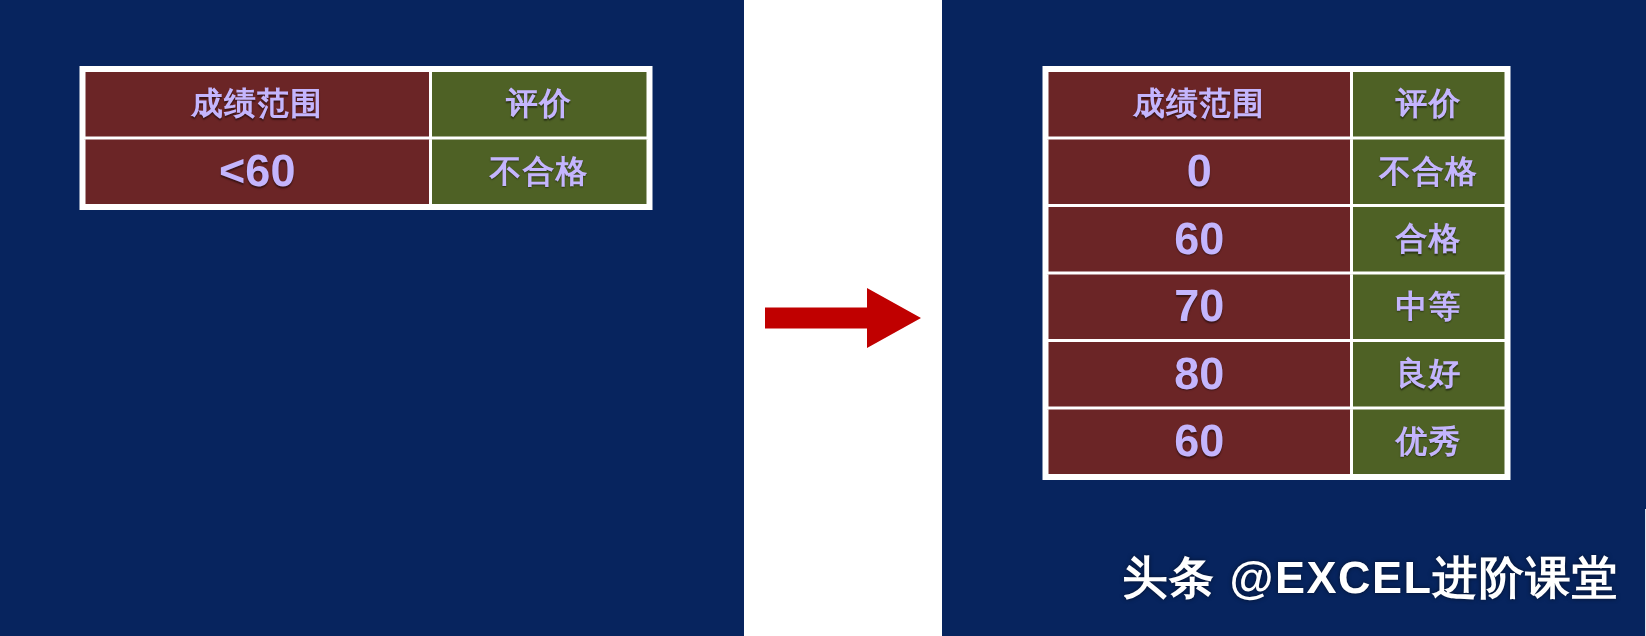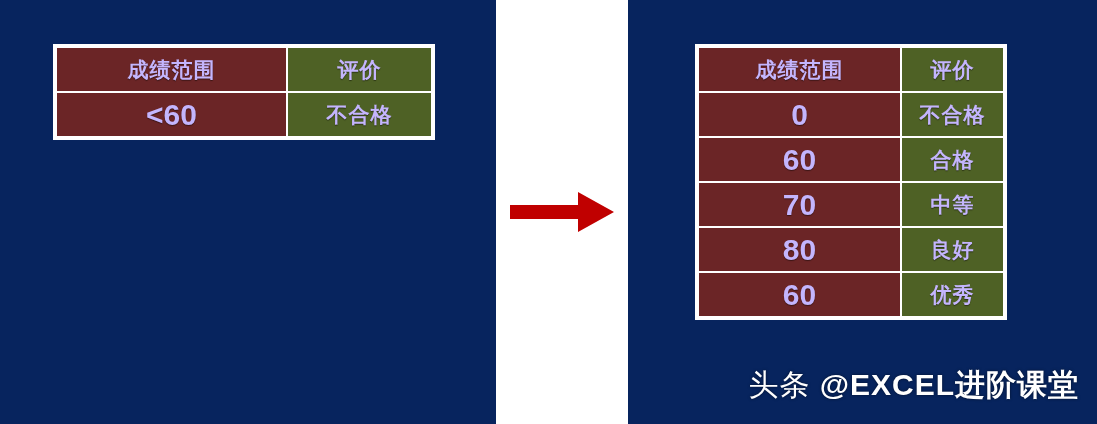--- a/index.html
+++ b/index.html
@@ -89,21 +89,21 @@
     position: absolute;
     right: 18px;
     bottom: 18px;
     color: #ffffff;
     font-size: 30px;
     font-weight: bold;
     letter-spacing: 1px;
     white-space: pre;
     text-shadow: 0 0 3px rgba(0,0,0,.55);
   }
-  #watermark .wm-brand { font-weight: normal; }
+  #watermark .wm-brand { font-weight: bold; }
   #watermark .wm-handle { font-weight: bold; }
 </style>
 </head>
 <body>
 
 <div id="stage">
 
   <div class="panel left"></div>
   <div class="whiteband"></div>
   <div class="panel right"></div>

